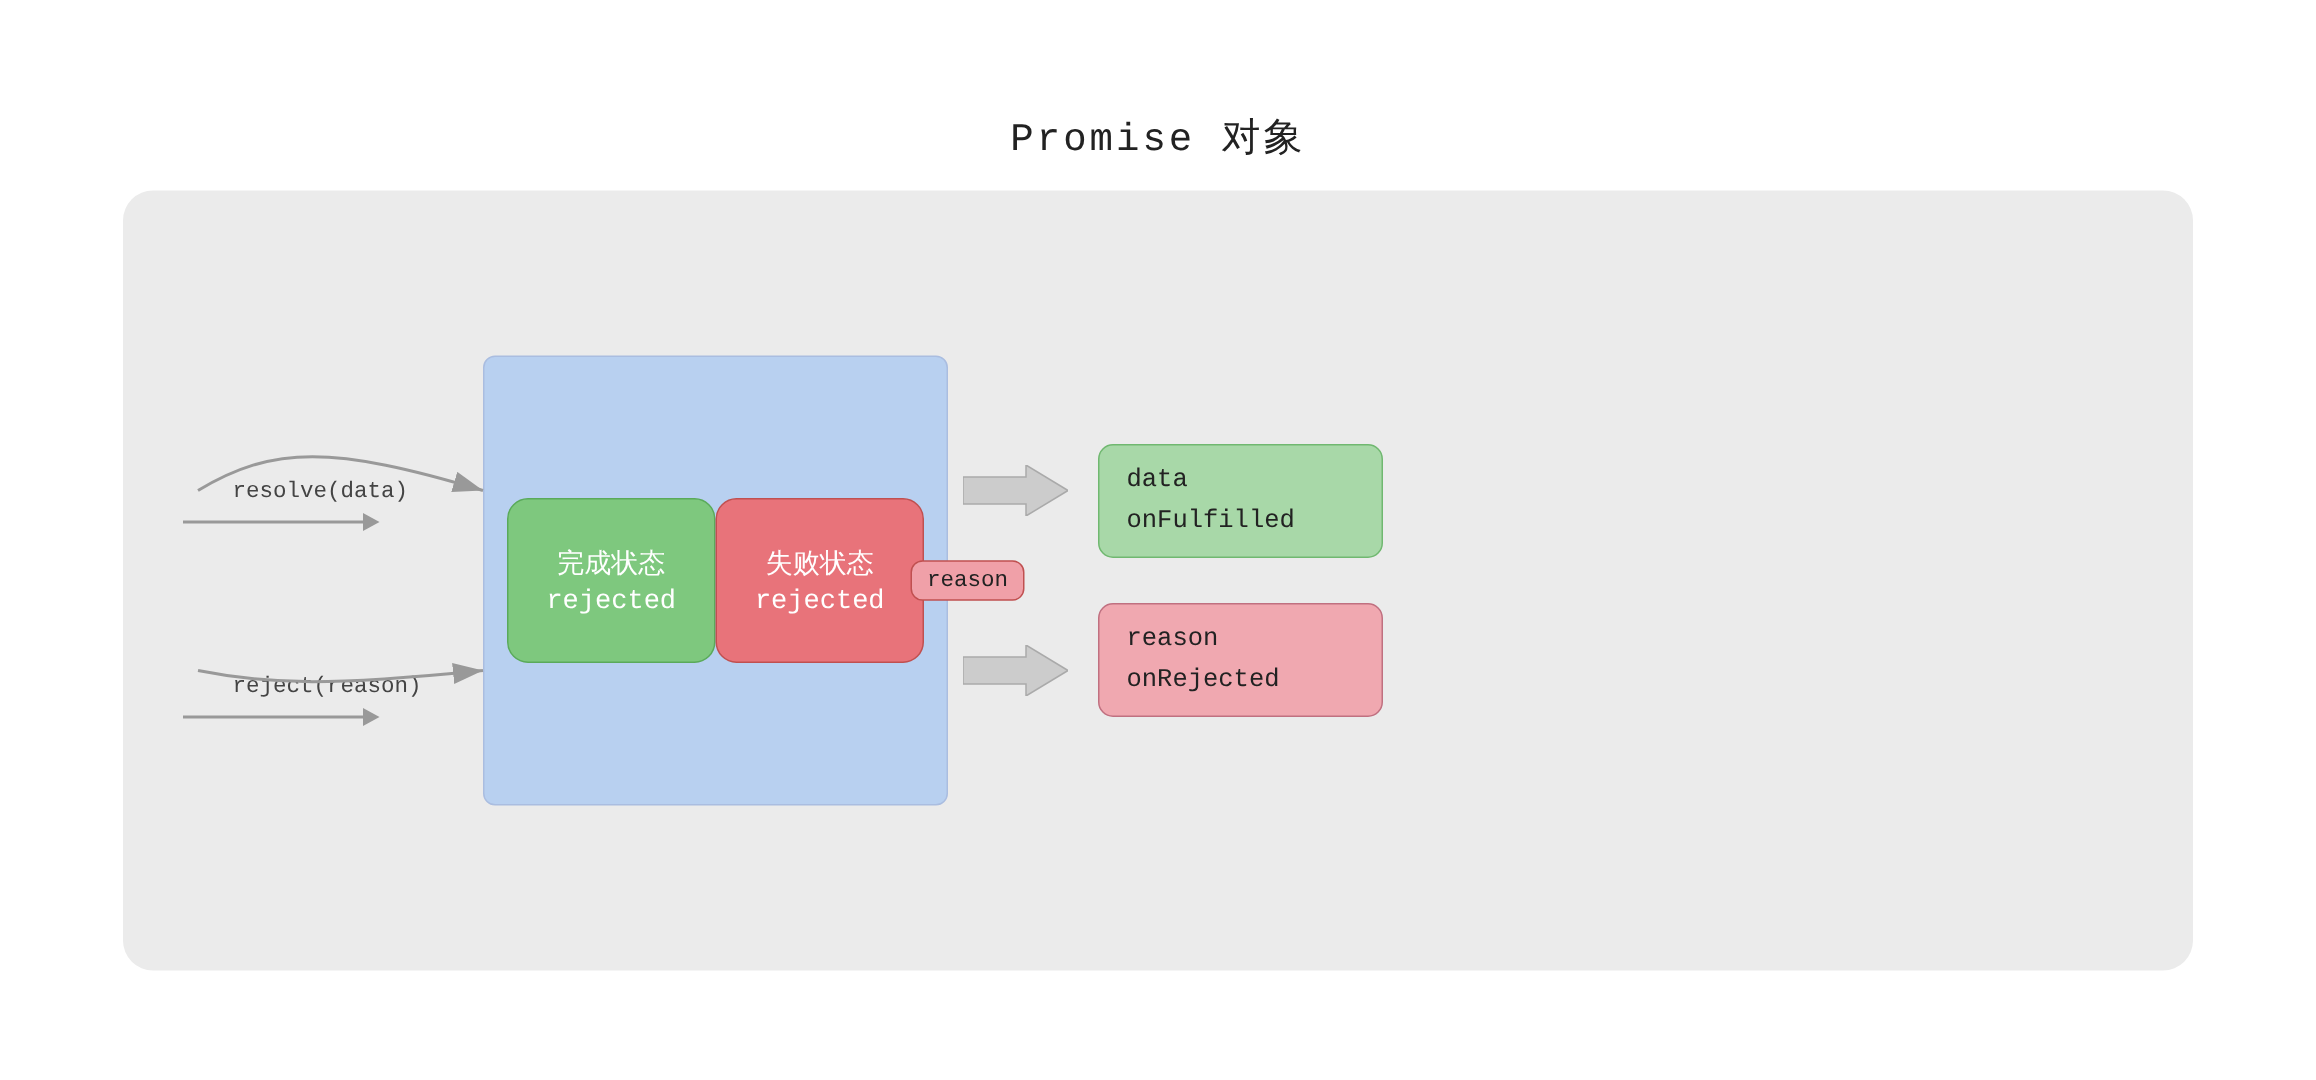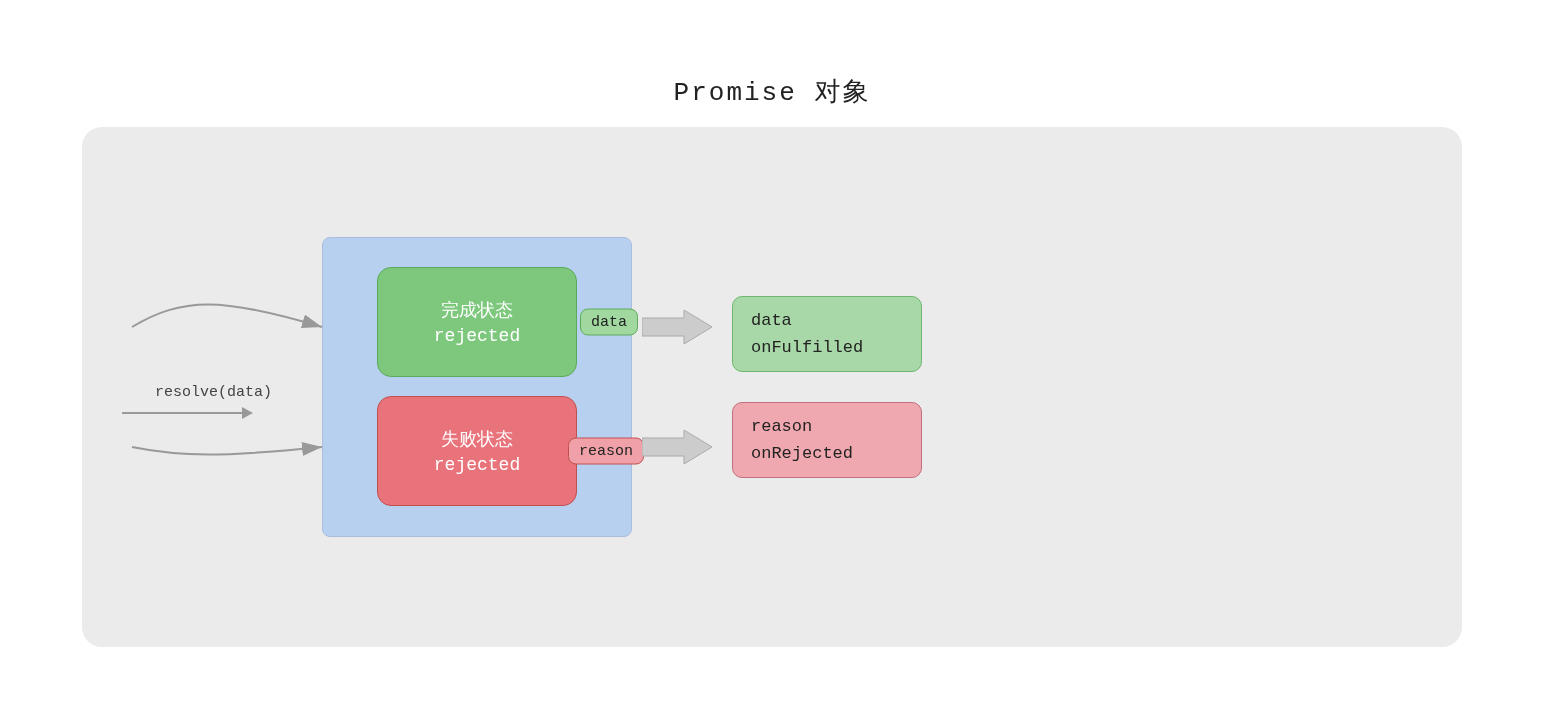--- a/index.html
+++ b/index.html
@@ -103,21 +103,21 @@
       color: #222;
     }
 
     .settled-box {
       background: #b8d0f0;
       border: 1.5px solid #aabde0;
       border-radius: 8px;
       width: 310px;
       height: 300px;
       display: flex;
-      flex-direction: column;
+      flex-direction: row;
       align-items: center;
       justify-content: space-around;
       padding: 20px 15px;
     }
 
     .fulfilled-box {
       background: #7ec87e;
       border: 1.5px solid #5aaa5a;
       border-radius: 14px;
       width: 200px;
@@ -351,20 +351,27 @@
         </svg>
 
         <div class="between-arrow-item" style="margin-top:30px;">
           <span class="arrow-text">resolve(data)</span>
           <div class="arrow-graphic">
             <div class="arrow-shaft" style="width:120px;"></div>
             <div class="arrow-tip"></div>
           </div>
         </div>
 
+        <div class="between-arrow-item" style="margin-top:50px;">
+          <span class="arrow-text">reject(reason)</span>
+          <div class="arrow-graphic">
+            <div class="arrow-shaft" style="width:120px;"></div>
+            <div class="arrow-tip"></div>
+          </div>
+        </div>
       </div>
 
       <div class="settled-wrapper">
         <div class="settled-box">
           <div class="fulfilled-box">
             <span class="zh">完成状态</span>
             <span class="en">rejected</span>
             <div class="data-badge">data</div>
           </div>
           <div class="rejected-box">

